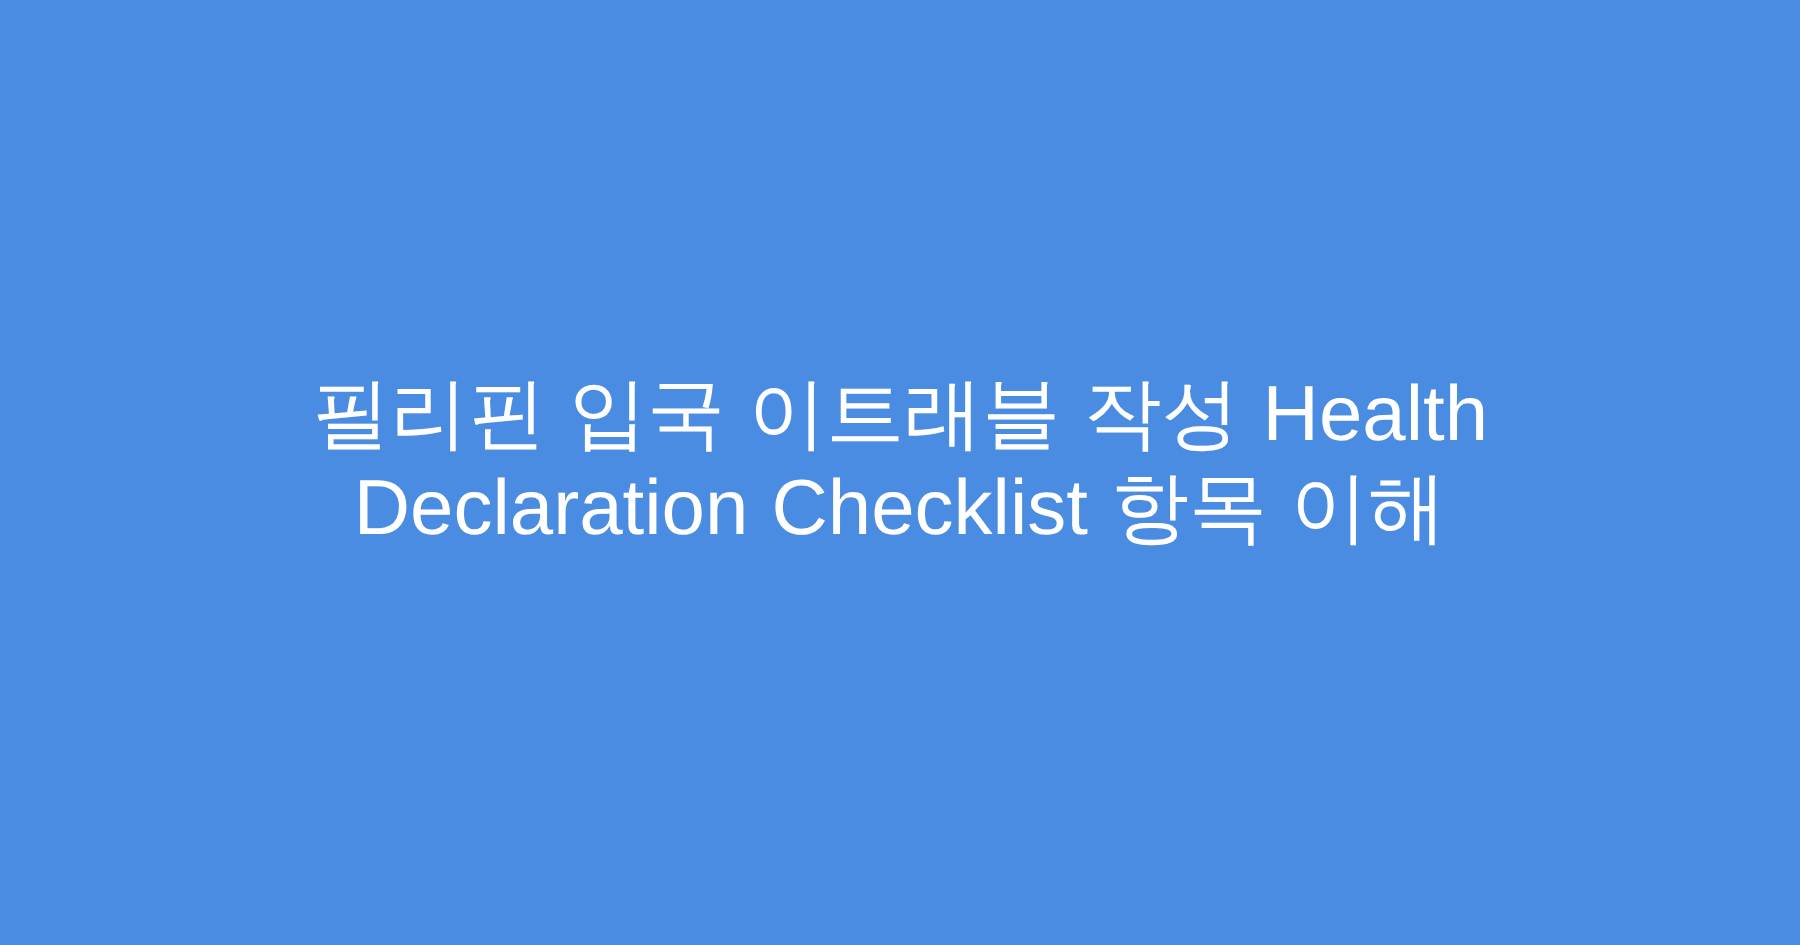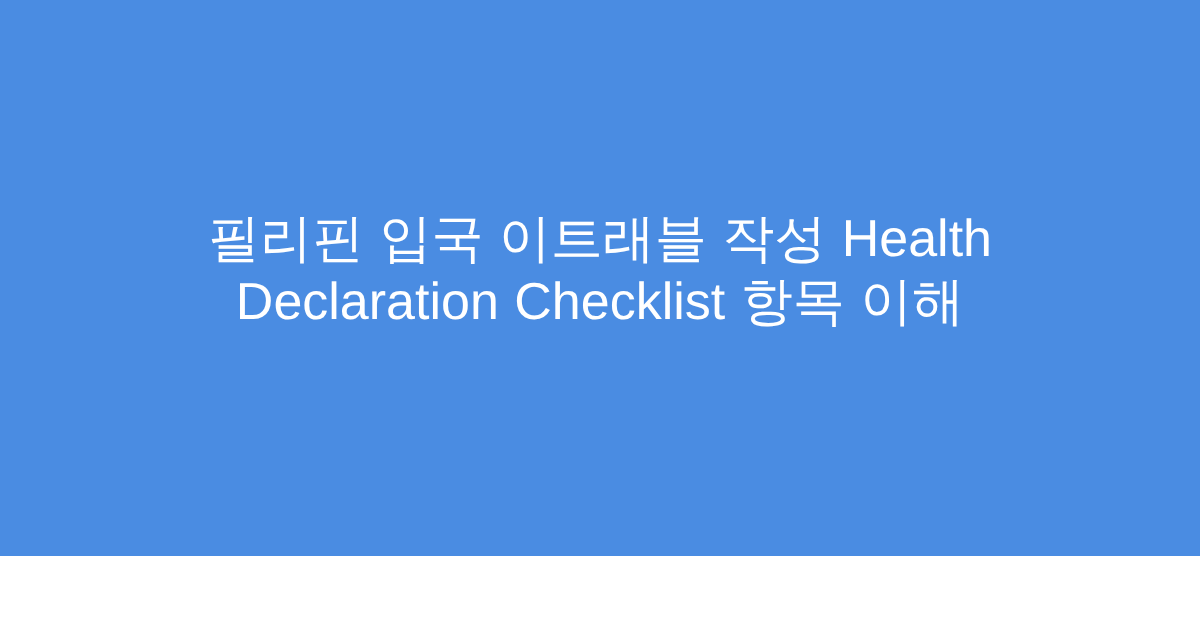--- a/index.html
+++ b/index.html
@@ -11,21 +11,21 @@
   body {
     width: 1200px;
     height: 630px;
     overflow: hidden;
     font-family: "Liberation Sans", "DejaVu Sans", sans-serif;
   }
 
   #card {
     position: relative;
     width: 1200px;
-    height: 556px;
+    height: 630px;
     box-sizing: border-box;
     display: flex;
     align-items: center;
     justify-content: center;
     background-color: #4a8ce2;
   }
 
   #title-block {
     width: 1040px;
     margin-top: -14px;

